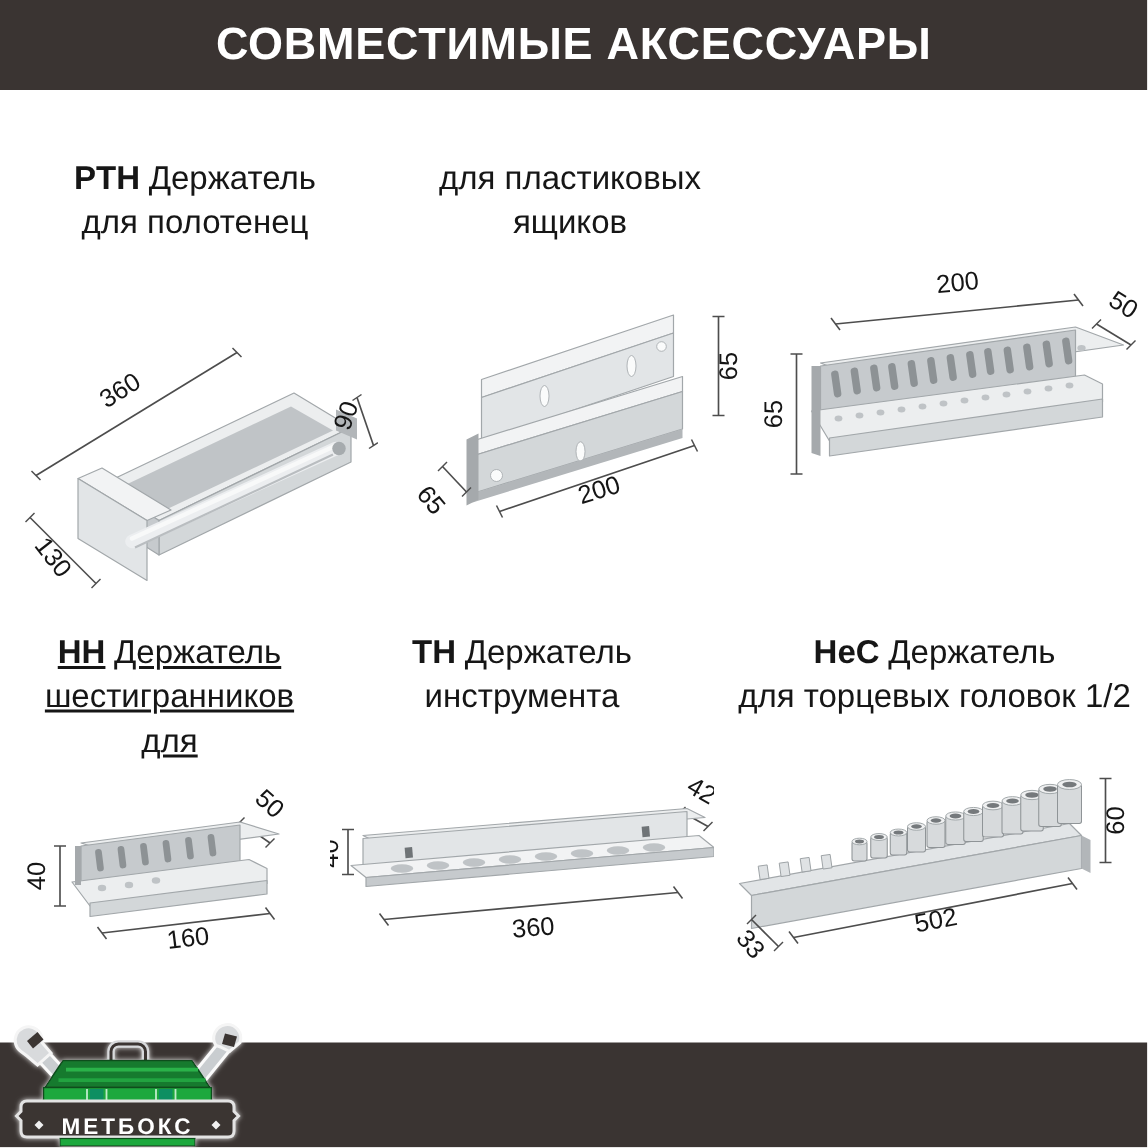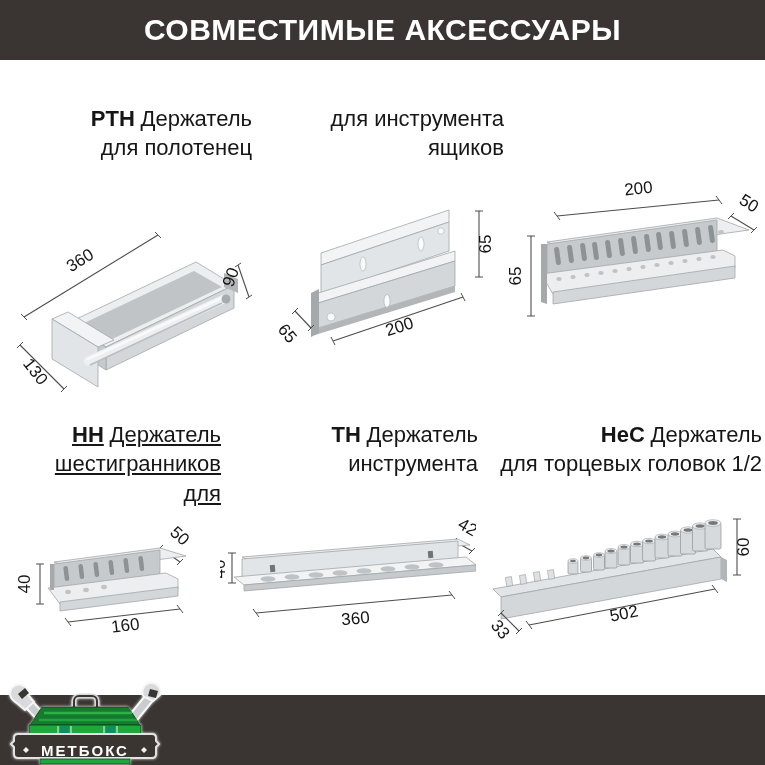--- a/index.html
+++ b/index.html
@@ -4,21 +4,21 @@
 <style>
   html,body{margin:0;padding:0;background:#ffffff;}
   .page{position:relative;width:765px;height:765px;background:#ffffff;overflow:hidden;
         font-family:"Liberation Sans",sans-serif;}
   
   .topbar{position:absolute;top:0;left:0;right:0;height:60px;background:#3A3432;
           display:flex;align-items:center;justify-content:center;}
   .topbar .ttl{color:#ffffff;font-size:30px;font-weight:bold;letter-spacing:.5px;}
   .botbar{position:absolute;left:0;right:0;top:695px;height:70px;background:#3A3432;}
   
-  .card{position:absolute;text-align:right;color:#161616;}
+  .card{position:absolute;text-align:center;color:#161616;}
   .ptitle{font-size:22px;line-height:1.33;}
   .ptitle b{margin-right:.26em;}
   .card svg{display:block;margin:0 auto;}
   
   .ol{stroke:#a2a7aa;stroke-width:.8;stroke-linejoin:round;}
   .f-lightest{fill:#f2f3f4;} .f-light{fill:#eceeef;} .f-light2{fill:#e2e5e7;}
   .f-mid{fill:#d3d7d9;} .f-mid2{fill:#c6cacd;} .f-dark{fill:#b2b6b9;} .f-darker{fill:#a5a9ac;}
   .cav{fill:#c0c4c7;}
   .dimline{stroke:#4d4d4d;stroke-width:1.1;fill:none;}
   .tick{stroke:#4d4d4d;stroke-width:1;}
@@ -75,21 +75,21 @@
 
       <line class="dimline" x1="12" y1="140" x2="56" y2="184"></line>
       <line class="tick" x1="9" y1="143" x2="15" y2="137"></line>
         <line class="tick" x1="53" y1="187" x2="59" y2="181"></line>
       <text class="dimtxt" transform="translate(23,170) rotate(52)">130</text>
     </svg>
   </div>
 
   <div class="card" id="card-spbh" style="left:256px;top:104px;width:248px;">
     <div class="ptitle">
-      <div>для инструмента</div>
+      <div>для пластиковых</div>
       <div>ящиков</div>
     </div>
     <svg width="234" height="190" viewBox="0 0 234 190" style="margin-top:2px">
 
       <polygon class="f-lightest ol" points="58,88 186,45 186,57 58,100"></polygon>
       <polygon class="f-light2 ol" points="58,100 186,57 186,86 58,129"></polygon>
       <ellipse class="hole" cx="100" cy="99" rx="3" ry="7"></ellipse>
       <ellipse class="hole" cx="158" cy="79" rx="3" ry="7"></ellipse>
       <circle class="hole" cx="178" cy="66" r="3.2"></circle>
       <polygon class="f-lightest ol" points="52,129 192,86 192,96 52,139"></polygon>

